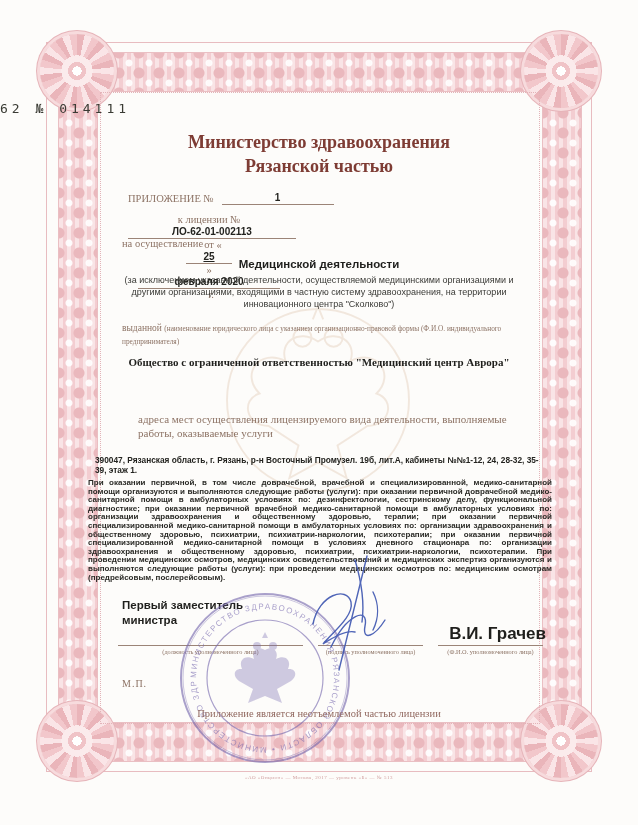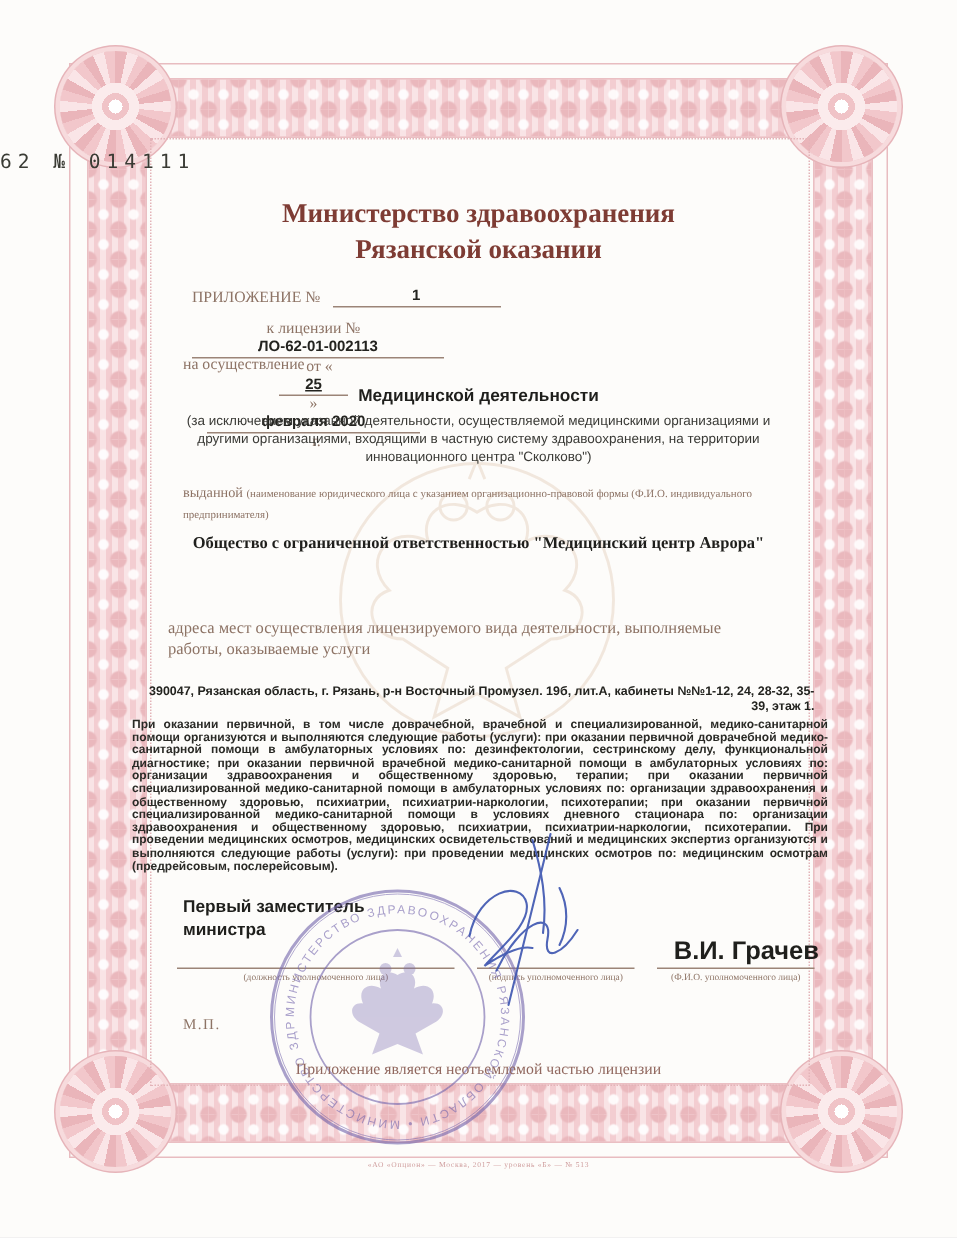--- a/index.html
+++ b/index.html
@@ -41,22 +41,22 @@
         padding-bottom:1px;}
   .intro{position:absolute;left:122px;top:238px;font-size:10.5px;}
   .act-title{position:absolute;left:0;right:0;top:258px;text-align:center;
         font-family:"Liberation Sans",sans-serif;font-weight:bold;font-size:11.5px;color:#1f1f1c;}
   .act-sub{position:absolute;left:110px;right:110px;top:274px;text-align:center;
         font-family:"Liberation Sans",sans-serif;font-size:9px;line-height:12px;color:#3a3a36;}
   .issued{position:absolute;left:122px;right:100px;top:322px;font-size:9.5px;line-height:13px;}
   .issued .hint{font-size:7.3px;}
   .org{position:absolute;left:90px;right:90px;top:356px;text-align:center;
         font-family:Liberation Serif, serif;font-weight:bold;font-size:11px;color:#1f1f1c;}
-  .addr-lbl{position:absolute;left:112px;right:120px;top:412px;font-size:11px;line-height:14px;}
-  .addr{position:absolute;left:95px;right:95px;top:455px;text-align:right;
+  .addr-lbl{position:absolute;left:138px;right:120px;top:412px;font-size:11px;line-height:14px;}
+  .addr{position:absolute;left:95px;right:95px;top:455px;text-align:left;
         font-family:"Liberation Sans",sans-serif;font-weight:bold;font-size:8.3px;line-height:10px;color:#23231f;}
   .works{position:absolute;left:88px;right:86px;top:479px;text-align:justify;
         font-family:"Liberation Sans",sans-serif;font-weight:600;font-size:8px;line-height:8.6px;color:#2a2a26;}
   .signer-pos{position:absolute;left:122px;top:598px;white-space:pre-line;
         font-family:"Liberation Sans",sans-serif;font-weight:bold;font-size:11.5px;line-height:15px;color:#1f1f1c;}
   .signer-name{position:absolute;right:92px;top:624px;
         font-family:"Liberation Sans",sans-serif;font-weight:bold;font-size:17px;color:#1f1f1c;margin-left:48px;}
   .sigline{position:absolute;top:645px;border-top:1px solid #9b8477;font-size:6.3px;
         text-align:center;color:#8d7365;padding-top:2px;}
   .sl1{left:118px;width:185px;} .sl2{left:318px;width:105px;} .sl3{left:438px;width:105px;}
@@ -92,21 +92,21 @@
       <circle cx="88" cy="52" r="7"></circle>
         <circle cx="112" cy="52" r="7"></circle>
       <path d="M96 38 L100 28 L104 38"></path>
     </g>
   </svg>
 
   <div class="serial">62 № 014111</div>
 
   <div class="ministry">
     <div>Министерство здравоохранения</div>
-    <div>Рязанской оказании</div>
+    <div>Рязанской частью</div>
   </div>
 
   <div class="row" style="left:128px;top:192px;">
     <span class="lbl">ПРИЛОЖЕНИЕ  №</span>
     <span class="blank" style="width:112px;margin-left:8px;">1</span>
   </div>
 
   <div class="row" style="left:122px;top:214px;flex-direction:column;">
     <span class="lbl">к лицензии  №</span>
     <span class="blank" style="width:168px;margin-left:6px;">ЛО-62-01-002113</span>

